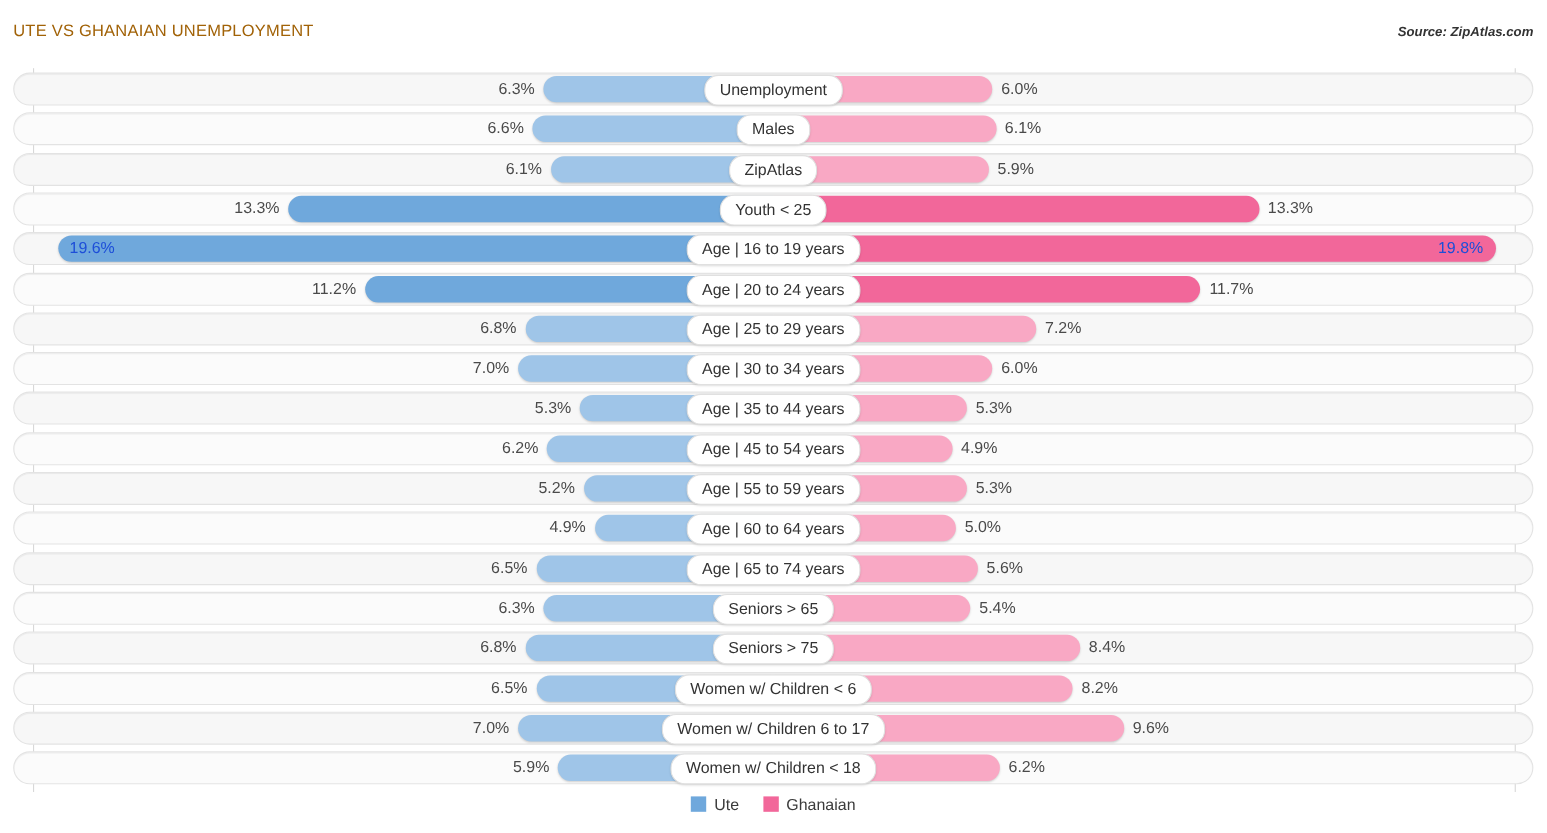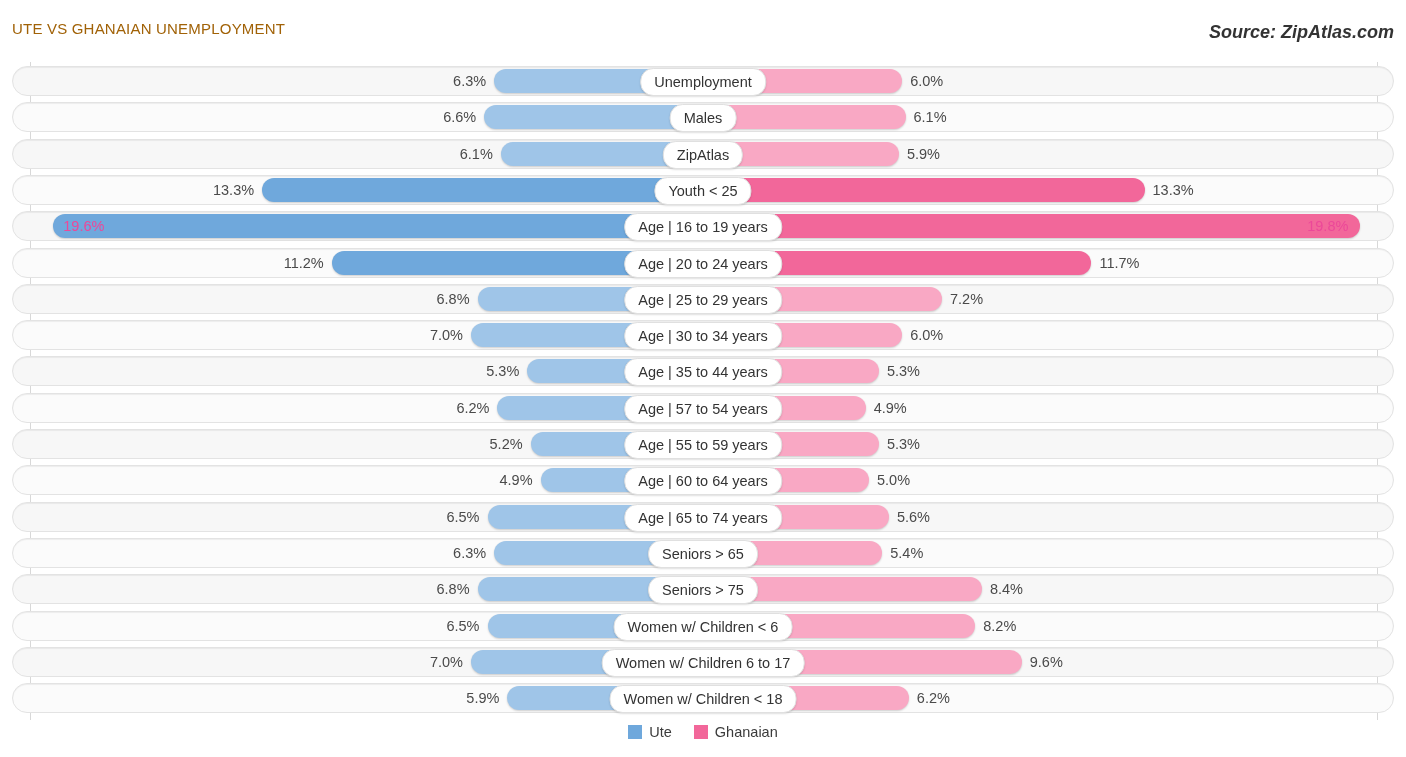--- a/index.html
+++ b/index.html
@@ -29,21 +29,21 @@
     top: 20px;
     font-size: 15px;
     letter-spacing: .2px;
     color: #a16207;
     white-space: nowrap;
   }
   .chart-source {
     position: absolute;
     right: 12px;
     top: 22px;
-    font-size: 18px;
+    font-size: 12px;
     font-style: italic;
     font-weight: bold;
     color: #333333;
     white-space: nowrap;
   }
 
   
   .plot {
     position: absolute;
     left: 0;
@@ -93,21 +93,21 @@
 
   .val {
     position: absolute;
     top: 0;
     height: 30px;
     line-height: 30px;
     font-size: 14.5px;
     color: #4a4a4a;
     white-space: nowrap;
   }
-  .val.inside { color: #ec4899; }
+  .val.inside { color: #1d4ed8; }
   .val.lv { text-align: right; }
   .val.rv { text-align: left; }
 
   .cat-pill {
     position: absolute;
     left: 50%;
     top: 2px;
     transform: translateX(-50%);
     height: 26px;
     line-height: 26px;
@@ -251,21 +251,21 @@
       <div class="val lv" style="left: 423.305px; width: 84px;">5.3%</div>
       <div class="val rv" style="left: 874.96px; width: 84px;">5.3%</div>
       <div class="cat-pill" style="left: 691px;">Age | 35 to 44 years</div>
     </div>
     <div class="row alt" style="top: 330.7px;">
       <div class="track"></div>
       <div class="bar left" style="background: rgb(159, 197, 232); left: 485.47px; width: 205.53px;"></div>
       <div class="bar right" style="background: rgb(249, 168, 196); left: 691px; width: 162.68px;"></div>
       <div class="val lv" style="left: 393.47px; width: 84px;">6.2%</div>
       <div class="val rv" style="left: 861.68px; width: 84px;">4.9%</div>
-      <div class="cat-pill" style="left: 691px;">Age | 57 to 54 years</div>
+      <div class="cat-pill" style="left: 691px;">Age | 45 to 54 years</div>
     </div>
     <div class="row" style="top: 367px;">
       <div class="track"></div>
       <div class="bar left" style="background: rgb(159, 197, 232); left: 518.62px; width: 172.38px;"></div>
       <div class="bar right" style="background: rgb(249, 168, 196); left: 691px; width: 175.96px;"></div>
       <div class="val lv" style="left: 426.62px; width: 84px;">5.2%</div>
       <div class="val rv" style="left: 874.96px; width: 84px;">5.3%</div>
       <div class="cat-pill" style="left: 691px;">Age | 55 to 59 years</div>
     </div>
     <div class="row alt" style="top: 403.3px;">

